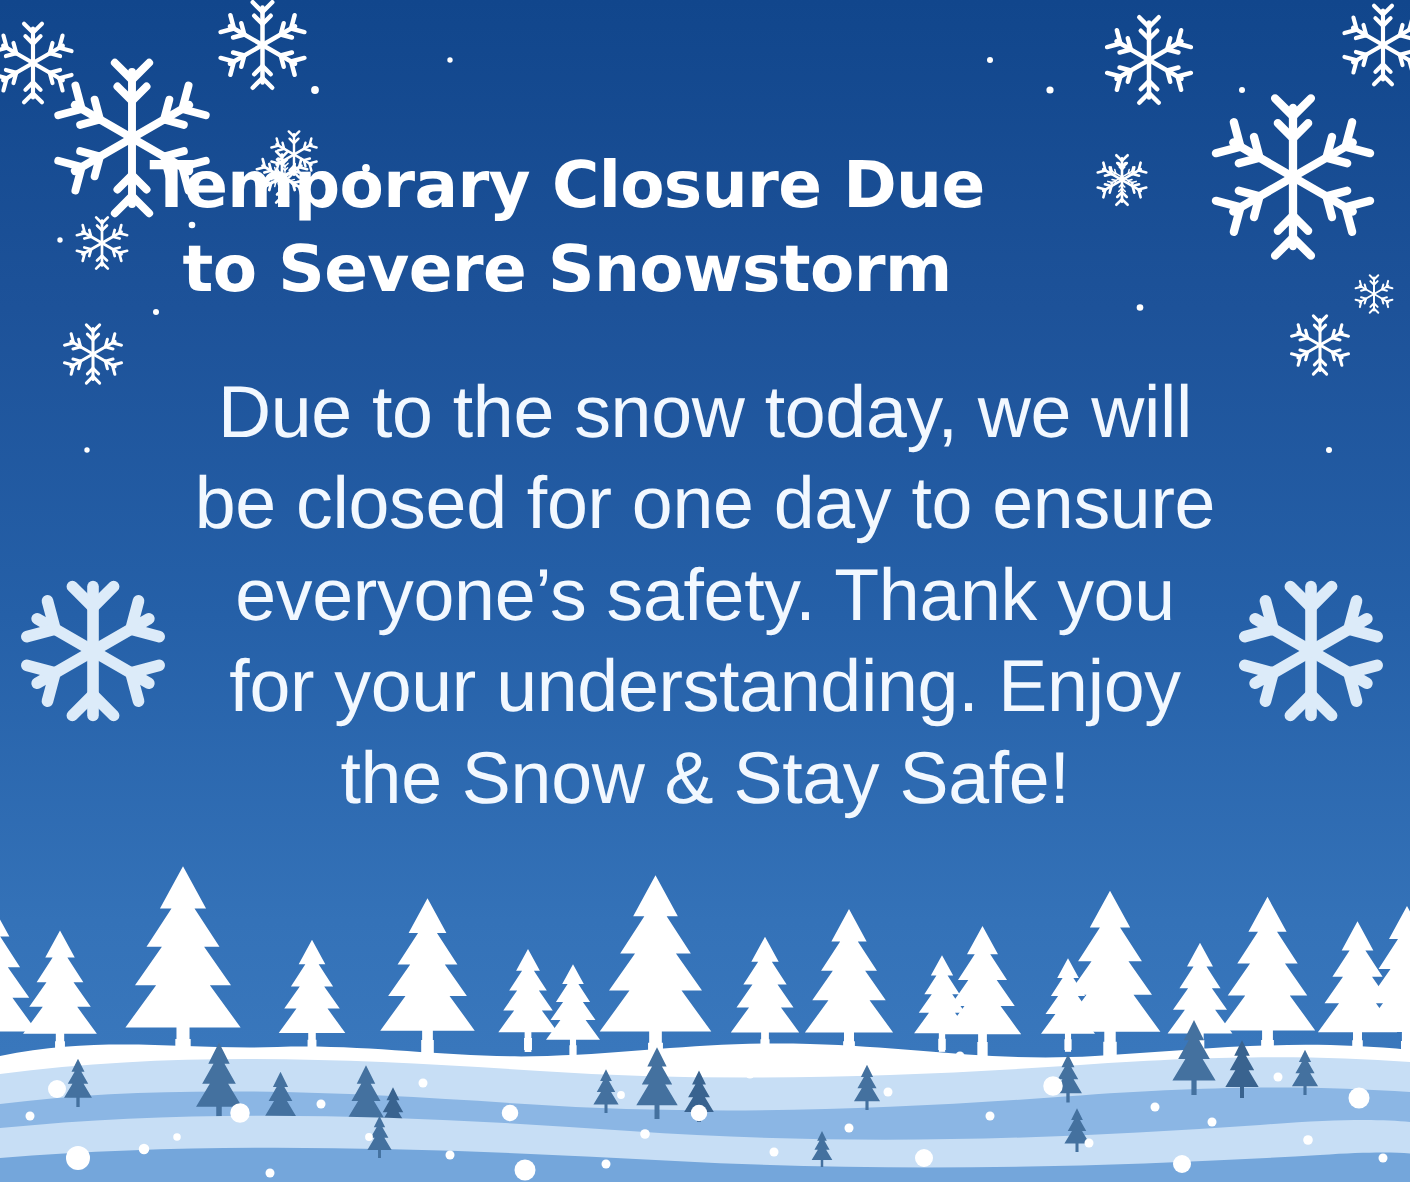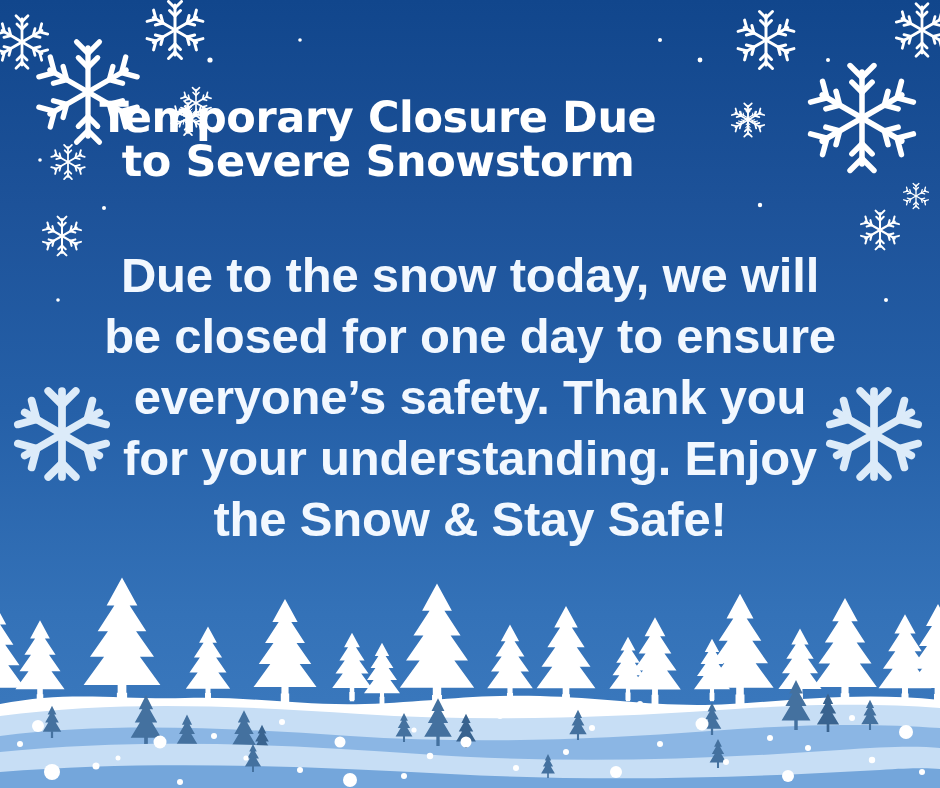--- a/index.html
+++ b/index.html
@@ -19,30 +19,30 @@
   #text-block{
     position:absolute;left:0;top:0;width:940px;
     text-align:center;z-index:40;
   }
   #headline{
     position:absolute;left:0;top:96px;width:756px;
     color:#ffffff;
     font-family:"DejaVu Sans", sans-serif;
     font-weight:700;
     font-size:43px;
-    line-height:44px;
+    line-height:56px;
     letter-spacing:-0.4px;
     white-space:pre-line;
     text-rendering:geometricPrecision;
   }
   #body-copy{
     position:absolute;left:0;top:245px;width:940px;
     color:#f2f8ff;
     font-family:"Liberation Sans", sans-serif;
-    font-weight:700;
+    font-weight:400;
     font-size:49px;
     line-height:61px;
     letter-spacing:-0.2px;
     white-space:pre-line;
   }
 </style>
 </head>
 <body>
 
 <div id="poster">

